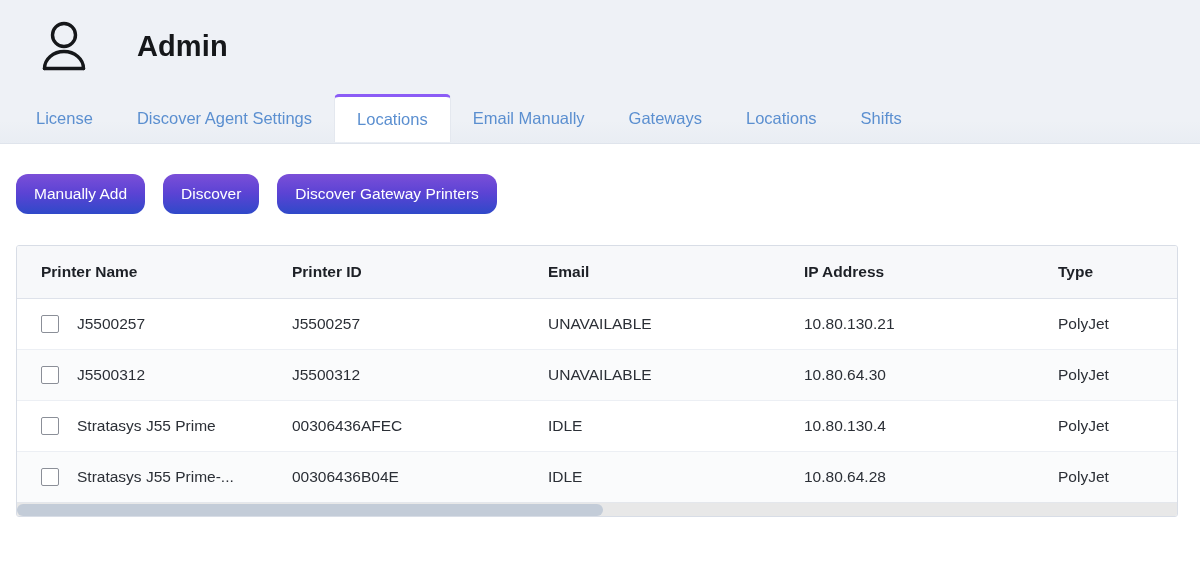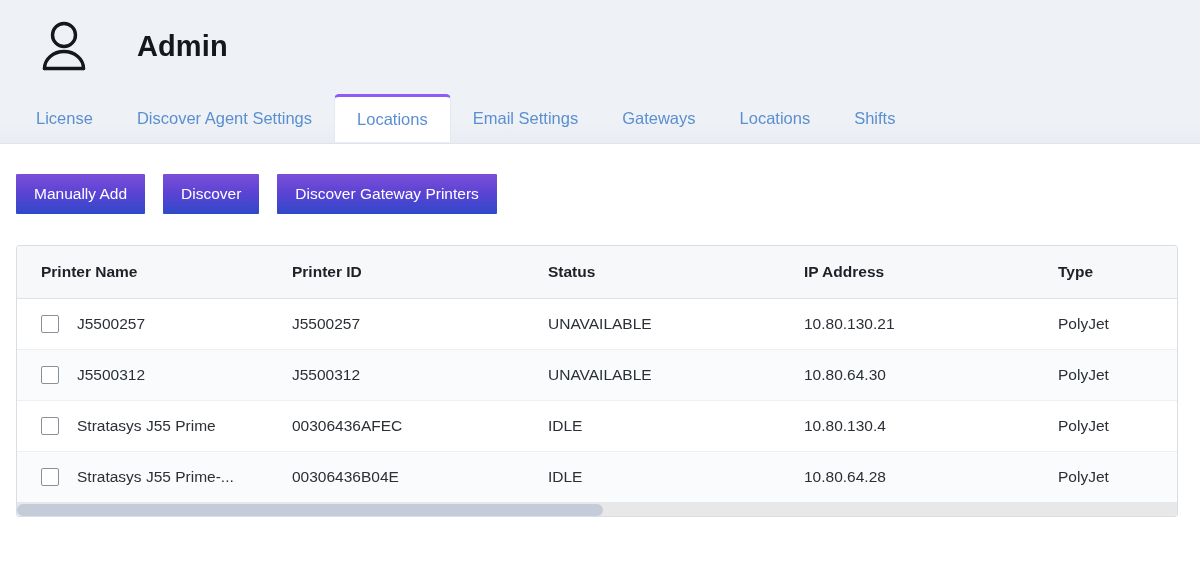--- a/index.html
+++ b/index.html
@@ -87,21 +87,21 @@
     position: relative;
   }
 
   .btn-row {
     display: flex;
     gap: 18px;
     padding: 30px 0 0 16px;
   }
   .btn {
     border: none;
-    border-radius: 1px;
+    border-radius: 12px;
     color: #ffffff;
     font-size: 15.5px;
     font-family: "Liberation Sans", sans-serif;
     height: 40px;
     padding: 0 18px;
     cursor: pointer;
     background: linear-gradient(to bottom, #7b4fd8 0%, #5b43d4 48%, #2f49c9 100%);
     display: inline-flex;
     align-items: center;
     justify-content: center;
@@ -206,21 +206,21 @@
   <div class="tab">
     <span>License</span>
   </div>
   <div class="tab">
     <span>Discover Agent Settings</span>
   </div>
   <div class="tab active">
     <span>Locations</span>
   </div>
   <div class="tab">
-    <span>Email Settings</span>
+    <span>Email Manually</span>
   </div>
   <div class="tab">
     <span>Gateways</span>
   </div>
   <div class="tab">
     <span>Locations</span>
   </div>
   <div class="tab">
     <span>Shifts</span>
   </div>
@@ -233,21 +233,21 @@
     <button class="btn">Discover</button>
     <button class="btn">Discover Gateway Printers</button>
   </div>
 
   <div class="table-wrap">
     <table>
       <thead>
         <tr>
           <th class="col-name">Printer Name</th>
           <th class="col-id">Printer ID</th>
-          <th class="col-status">Status</th>
+          <th class="col-status">Email</th>
           <th class="col-ip">IP Address</th>
           <th class="col-type">Type</th>
         </tr>
       </thead>
       <tbody>
         <tr>
           <td class="col-name">
             <div class="cell-name">
               <span class="cbox"></span>
               <span class="name-text">J5500257</span>

